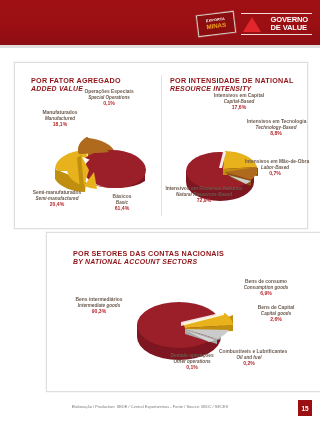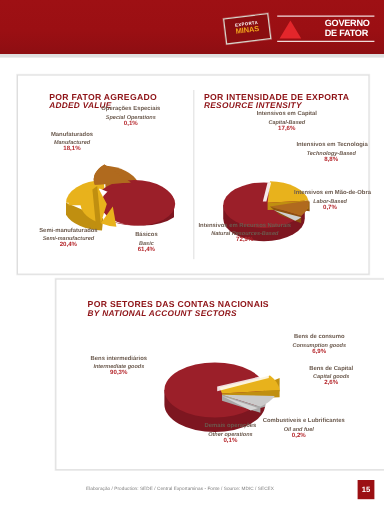--- a/index.html
+++ b/index.html
@@ -30,21 +30,21 @@
     box-shadow:0 0 0 .5px rgba(255,255,255,.25);
   }
   .exporta-badge .l1{
     font-size:3.6px;letter-spacing:.3px;color:#ffffff;font-weight:700;line-height:1;
     margin-bottom:1px;
   }
   .exporta-badge .l2{
     font-size:6.2px;font-weight:700;color:#f2a41c;line-height:1;letter-spacing:-.1px;
   }
   .gov-logo{
-    display:flex;align-items:center;gap:20px;
+    display:flex;align-items:center;gap:10px;
     border-top:1px solid rgba(255,255,255,.85);
     border-bottom:1px solid rgba(255,255,255,.85);
     padding:2px 4px 2px 2px;
   }
   .gov-tri{width:0;height:0;border-left:9px solid transparent;border-right:9px solid transparent;border-bottom:15px solid #e3262b;}
   .gov-text{line-height:1.02;}
   .gov-text span{display:block;font-size:7.6px;font-weight:700;color:#fff;letter-spacing:-.2px;}
 
   
   .panel{
@@ -98,32 +98,32 @@
 
       <div class="exporta-badge">
         <div class="l1">EXPORTA</div>
         <div class="l2">MINAS</div>
       </div>
 
       <div class="gov-logo">
         <div class="gov-tri"></div>
         <div class="gov-text">
           <span>GOVERNO</span>
-          <span>DE FATOR</span>
+          <span>DE VALUE</span>
         </div>
       </div>
 
     </div>
   </div>
   <div class="header-rule"></div>
 
   <div class="panel" id="panel-top">
     <div class="vdivider"></div>
 
-    <div class="chart-title" style="left:26px;top:13px;">
+    <div class="chart-title" style="left:16px;top:13px;">
       <div class="t1">POR FATOR AGREGADO</div>
       <div class="t2">ADDED VALUE</div>
     </div>
 
     <div class="pie-wrap" style="left:22px;top:62px;">
       <svg width="112" height="86" viewBox="0 0 112 86">
 
         <path d="M57 44 L57 56 A33 19 0 0 0 108 56 L108 44 Z" fill="#7d1620"></path>
         <path d="M18 44 L18 54 A33 19 0 0 0 48 67 L49 57 Z" fill="#c08f10"></path>
         <path d="M45 30 L45 38 L57 44 L57 36 Z" fill="#8c520f"></path>
@@ -164,21 +164,21 @@
       <span class="pc">20,4%</span>
     </div>
 
     <div class="lbl c" style="left:82px;top:131px;width:50px;">
       <span class="pt">Básicos</span>
       <span class="en">Basic</span>
       <span class="pc">61,4%</span>
     </div>
 
     <div class="chart-title" style="left:155px;top:13px;">
-      <div class="t1">POR INTENSIDADE DE EXPORTA</div>
+      <div class="t1">POR INTENSIDADE DE NATIONAL</div>
       <div class="t2">RESOURCE INTENSITY</div>
     </div>
 
     <div class="pie-wrap" style="left:163px;top:72px;">
       <svg width="110" height="74" viewBox="0 0 110 74">
 
         <path d="M8 36 L8 47 A34 19 0 0 0 76 47 L76 36 Z" fill="#7d1620"></path>
         <path d="M42 22 L42 31 L76 36 L76 27 Z" fill="#c08f10"></path>
         <path d="M63 31 L63 39 L80 41 L80 33 Z" fill="#8c520f"></path>
 

